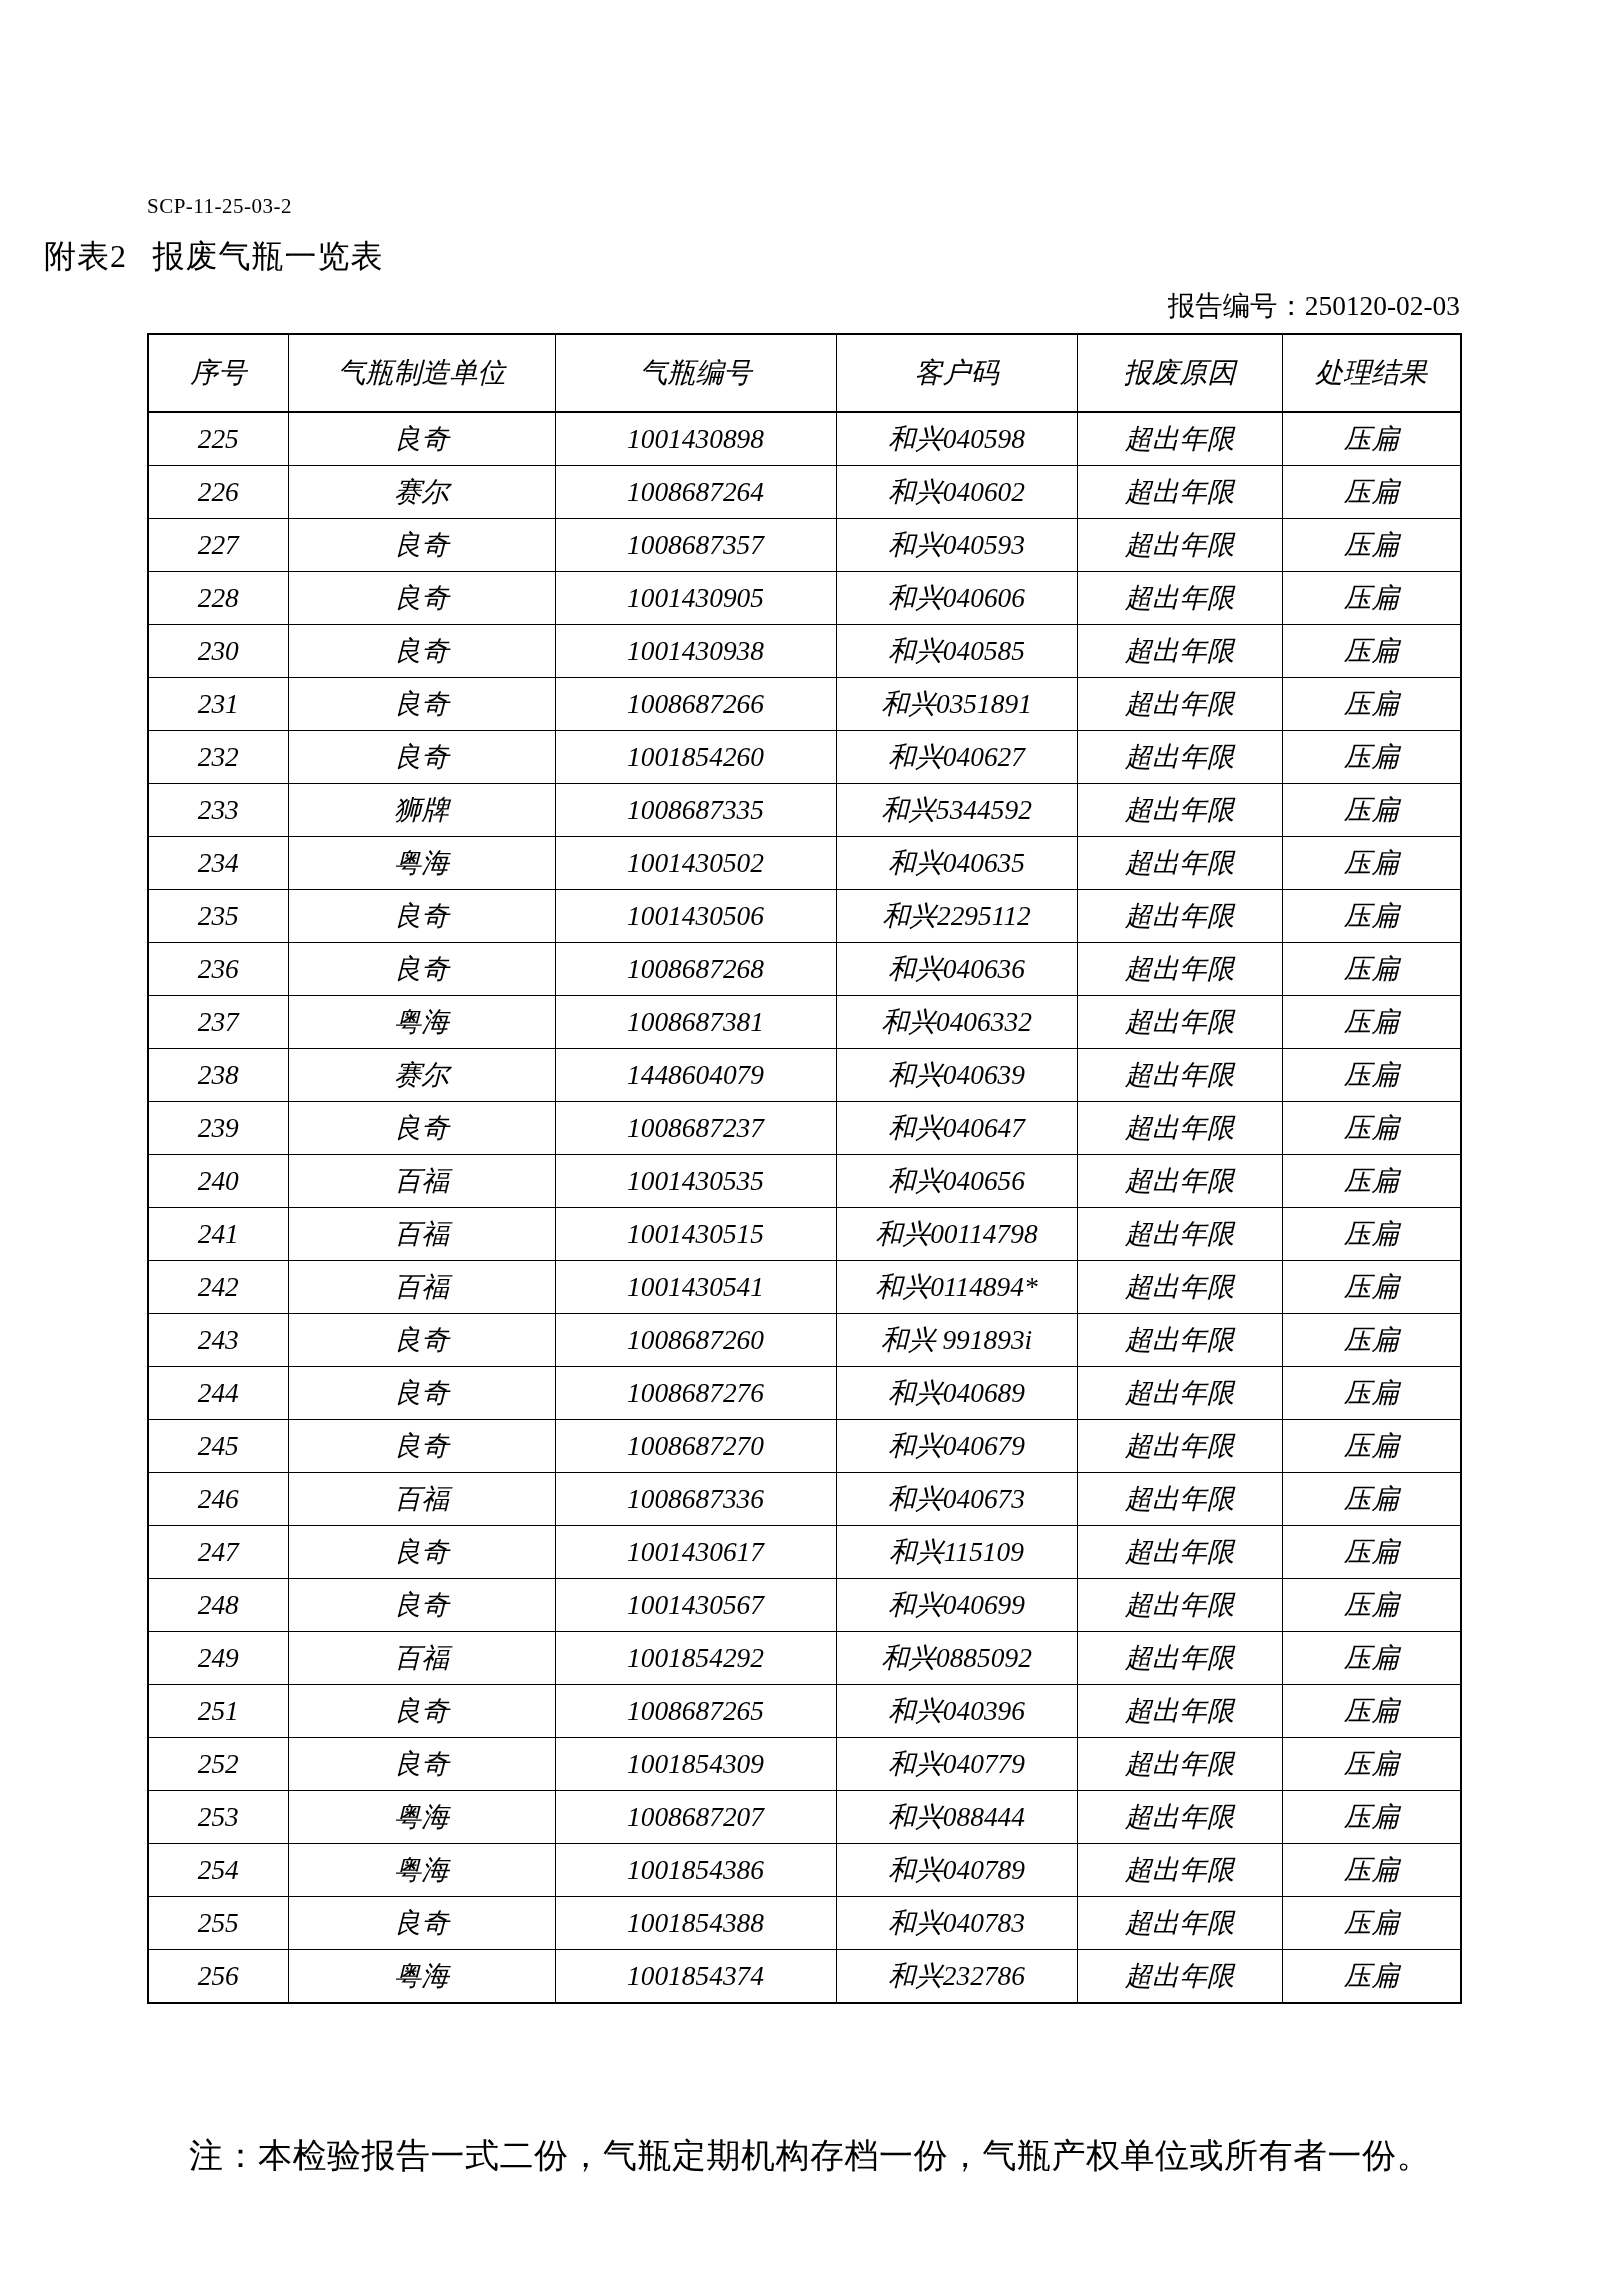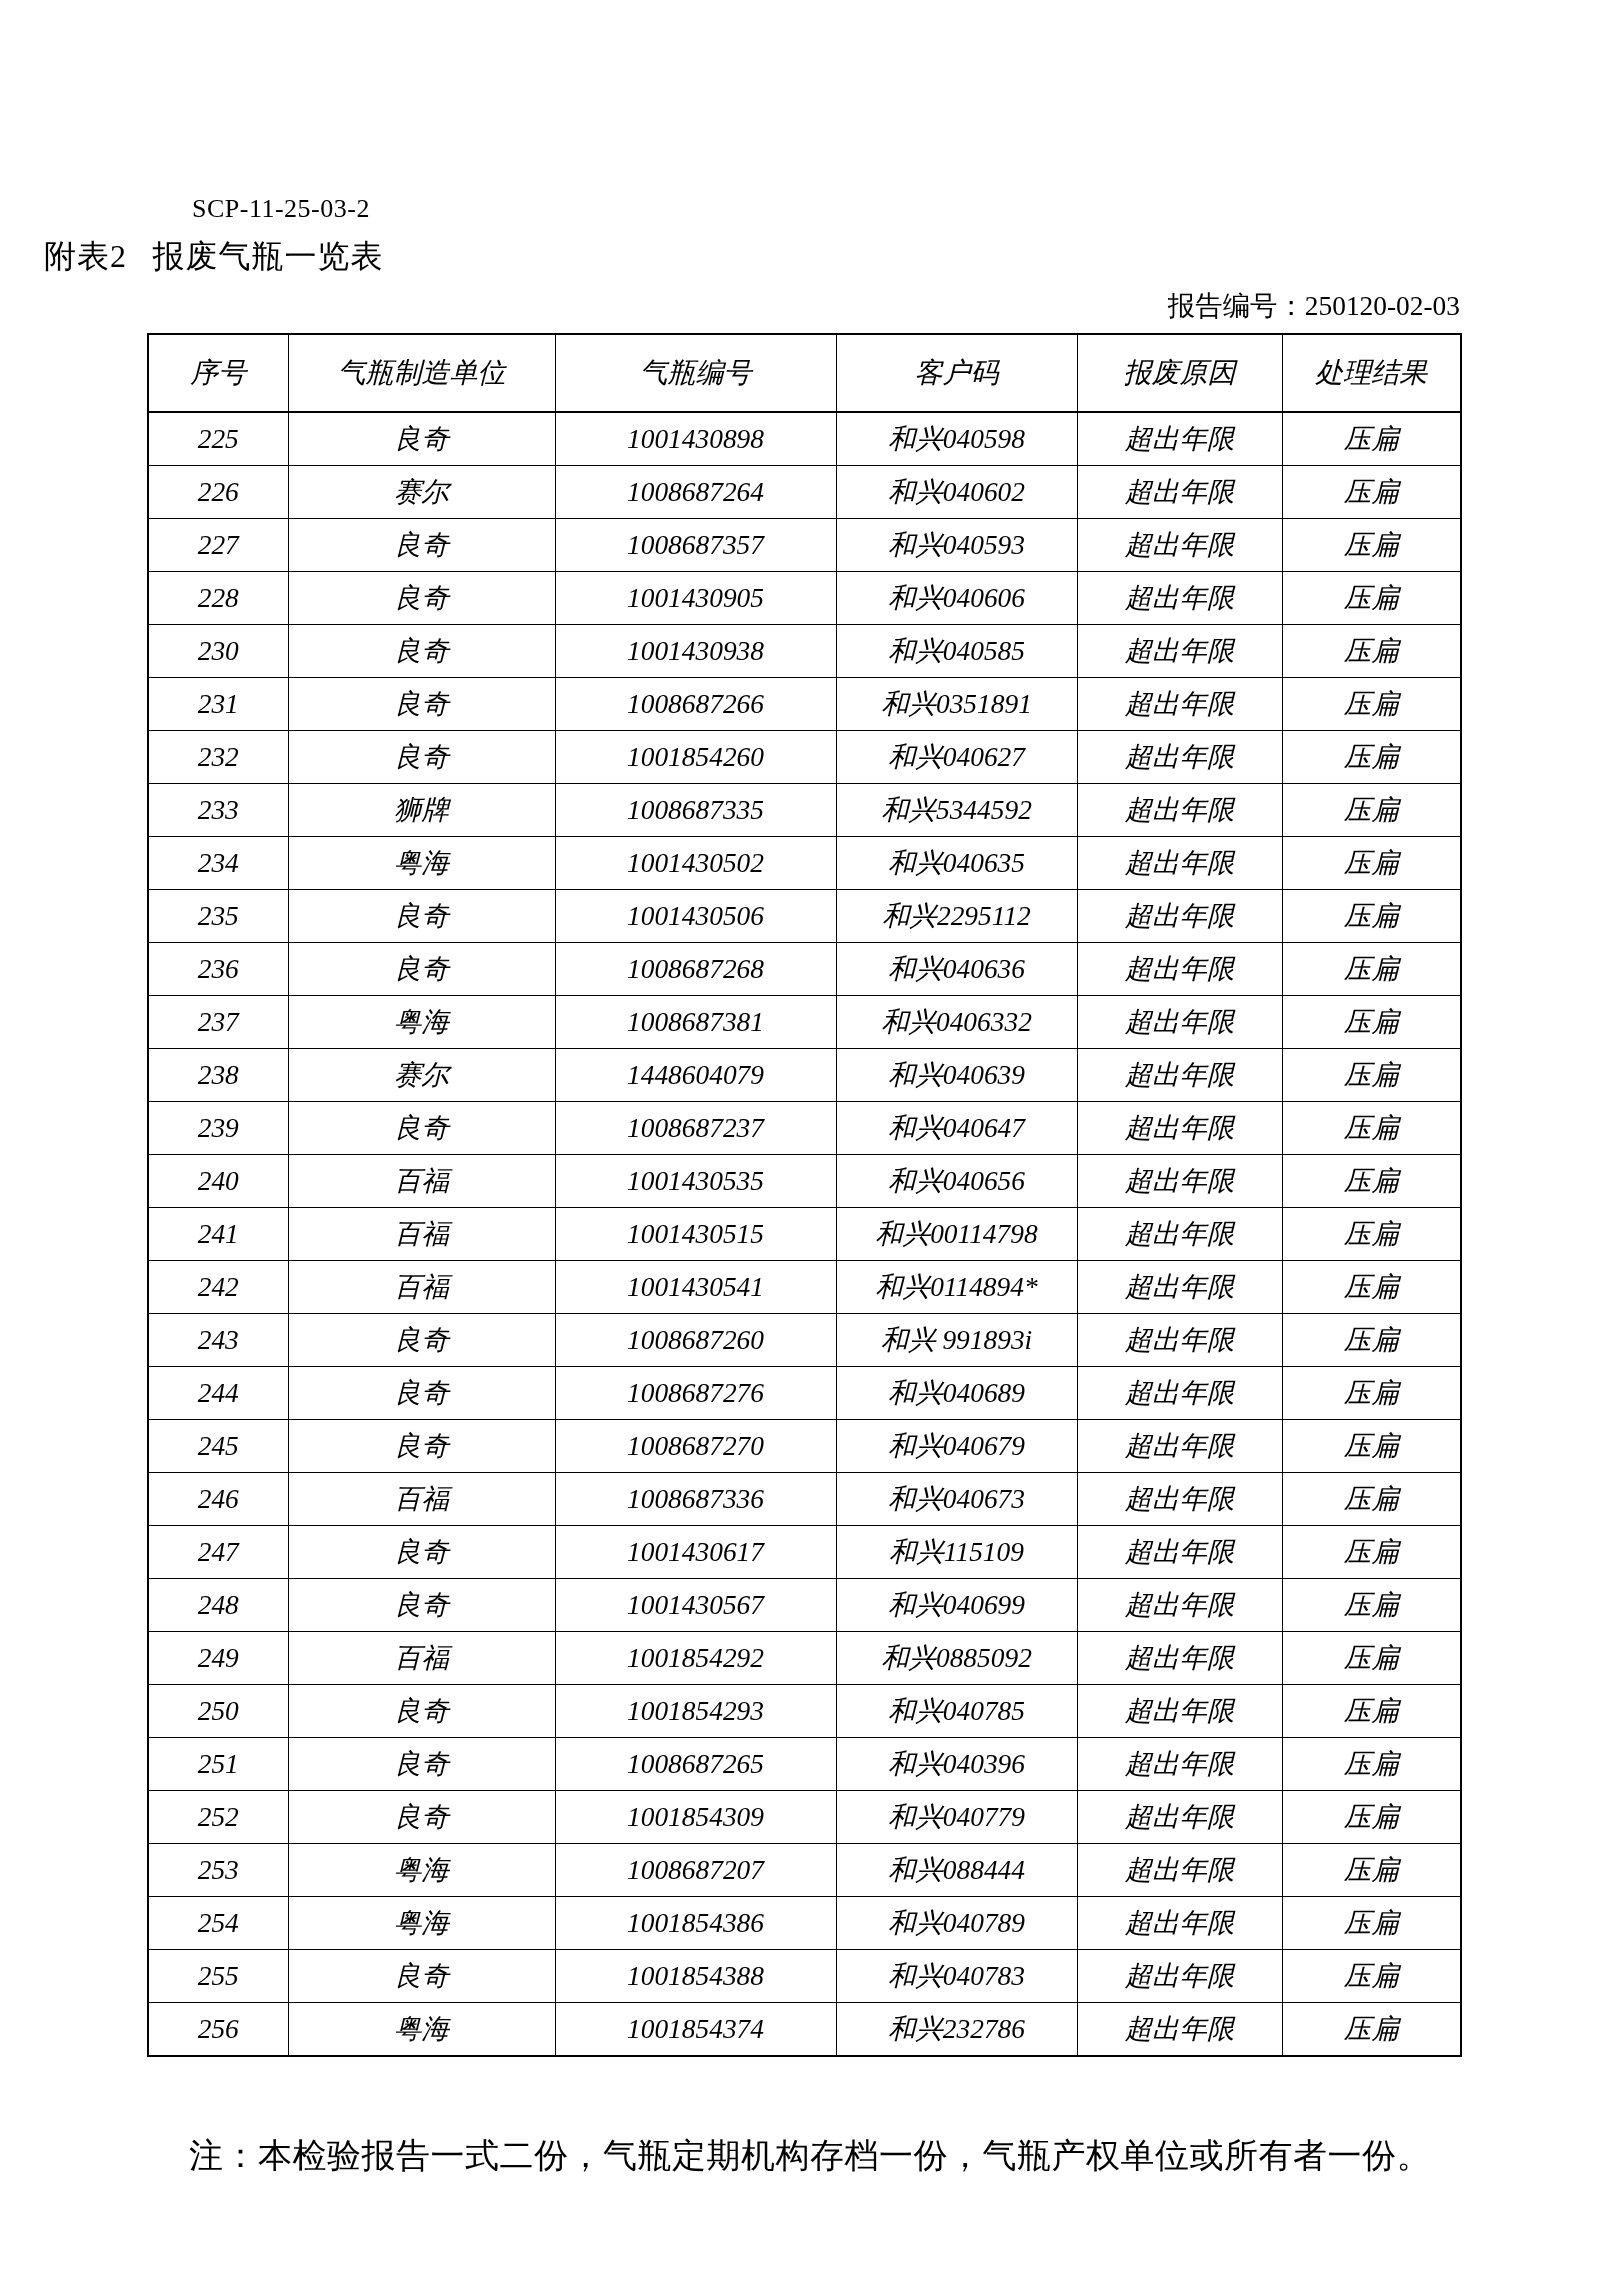--- a/index.html
+++ b/index.html
@@ -20,24 +20,23 @@
     width: 1620px;
     height: 2292px;
     box-sizing: border-box;
   }
 
   
   .doc-code {
     position: absolute;
     left: 147px;
     top: 194px;
-    font-size: 26px;
+    font-size: 21px;
     letter-spacing: 0.5px;
     white-space: nowrap;
-    margin-left: 45px;
   }
   .doc-title {
     position: absolute;
     left: 0;
     right: 0;
     top: 235px;
     text-align: left;
     font-size: 32px;
     letter-spacing: 1px;
     white-space: nowrap;
@@ -325,28 +324,20 @@
           </tr>
           <tr>
             <td>249</td>
             <td>百福</td>
             <td>1001854292</td>
             <td>和兴0885092</td>
             <td>超出年限</td>
             <td>压扁</td>
           </tr>
           <tr>
-            <td>250</td>
-            <td>良奇</td>
-            <td>1001854293</td>
-            <td>和兴040785</td>
-            <td>超出年限</td>
-            <td>压扁</td>
-          </tr>
-          <tr>
             <td>251</td>
             <td>良奇</td>
             <td>1008687265</td>
             <td>和兴040396</td>
             <td>超出年限</td>
             <td>压扁</td>
           </tr>
           <tr>
             <td>252</td>
             <td>良奇</td>

